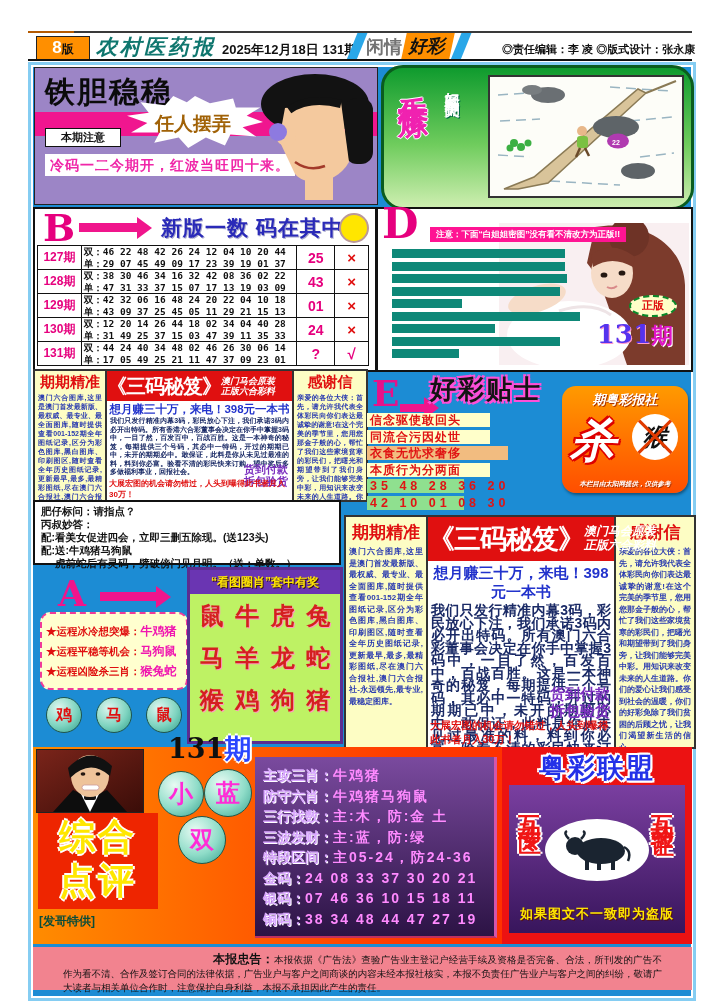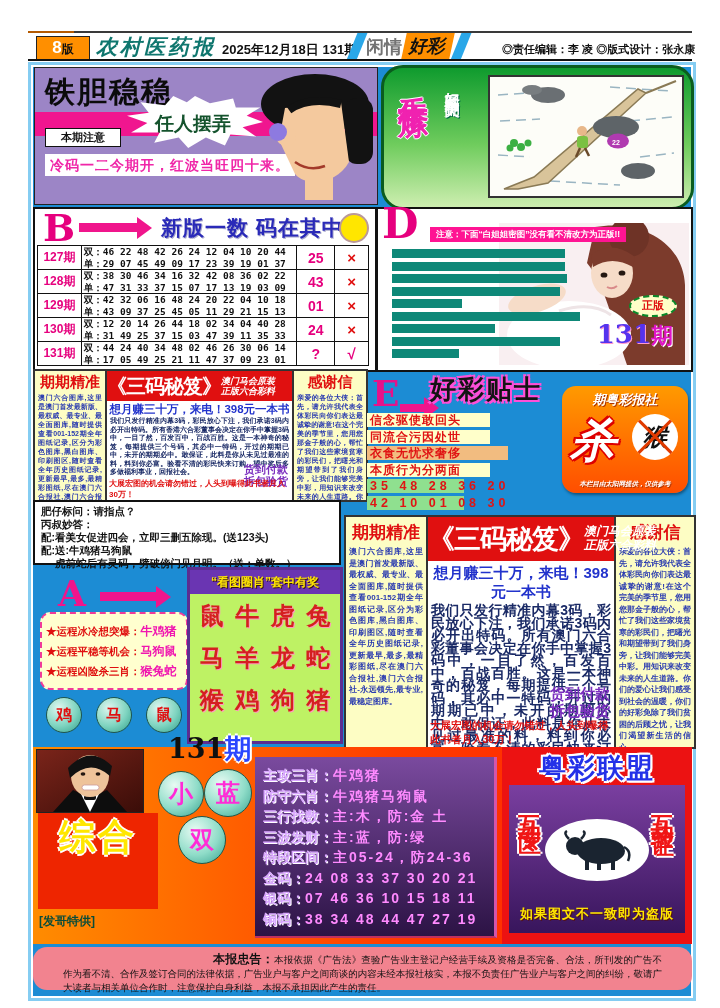--- a/index.html
+++ b/index.html
@@ -40,21 +40,21 @@
   .tie-title{position:absolute;left:10px;top:4px;font-size:30px;font-weight:900;color:#0b0b0b;letter-spacing:2px;}
   .tie-band{position:absolute;left:0;top:44px;width:100%;height:24px;background:#f0168f;}
   .tie-note{position:absolute;left:10px;top:60px;width:74px;height:17px;background:#fff;border:1px solid #111;
             font-size:11px;font-weight:900;line-height:17px;text-align:center;color:#111;}
   .tie-strip{position:absolute;left:10px;top:86px;width:250px;height:22px;background:#fff;
              line-height:22px;text-align:center;font-size:14px;font-weight:900;color:#f026a8;letter-spacing:1px;}
   .tie-burst{position:absolute;left:92px;top:28px;width:136px;height:52px;background:#fff;
              filter:drop-shadow(3px 3px 0 #111);
              clip-path:polygon(50% 0%,61% 14%,78% 5%,80% 22%,98% 22%,88% 38%,100% 50%,85% 60%,95% 78%,76% 74%,72% 95%,58% 80%,45% 100%,38% 80%,20% 90%,24% 70%,3% 70%,15% 52%,0% 38%,16% 32%,10% 12%,28% 18%,34% 0%,44% 12%);}
   .tie-burst span{position:absolute;left:0;right:4px;top:15px;text-align:center;
-                  font-size:19px;font-weight:900;color:#14532d;}
+                  font-size:19px;font-weight:900;color:#a16207;}
   .tie-face{position:absolute;right:2px;top:2px;}
 
   
   .qian-box{left:381px;top:65px;width:307px;height:139px;border-radius:22px;border:3px solid #0a5c1e;
             background:linear-gradient(180deg,#0f9b2e,#6fcc5d 55%,#cdeeb0);}
   .qian-title{position:absolute;left:8px;top:4px;writing-mode:vertical-rl;font-size:30px;font-weight:900;
               color:#f022b0;text-shadow:-1px 0 #fff,1px 0 #fff,0 -1px #fff,0 1px #fff;letter-spacing:4px;}
   .qian-sub{position:absolute;left:58px;top:12px;writing-mode:vertical-rl;font-size:15px;font-weight:900;
             color:#fff;text-shadow:1px 1px 0 #064;letter-spacing:3px;}
   .qian-panel{position:absolute;left:104px;top:7px;width:192px;height:119px;background:#fdfdf8;border:2px solid #333;}
@@ -205,21 +205,21 @@
   .union-vert{position:absolute;top:12px;writing-mode:vertical-rl;font-size:23px;font-weight:900;color:#f01616;
               letter-spacing:6px;text-shadow:2px 0 #fff,-2px 0 #fff,0 2px #fff,0 -2px #fff;}
   .union-vert.left{left:6px;} .union-vert.right{right:6px;}
   .union-oval{position:absolute;left:36px;top:34px;width:104px;height:62px;background:#fff;border-radius:50%;
               display:flex;align-items:center;justify-content:center;}
   .union-warning{position:absolute;left:0;right:0;top:120px;text-align:center;color:#ffe600;
                  font-size:13px;font-weight:900;letter-spacing:1px;text-shadow:1px 1px 0 #511;}
 
   
   .disclaimer{left:33px;top:947px;width:659px;height:43px;background:#f2838f;box-sizing:border-box;
-              padding:5px 30px 0 30px;color:#111;font-size:9.5px;line-height:14px;text-align:justify;border-radius:14px;}
+              padding:5px 30px 0 30px;color:#111;font-size:9.5px;line-height:14px;text-align:justify;}
   .disclaimer p{margin:0;text-indent:150px;}
   .disclaimer .lead{font-size:12px;font-weight:900;}
 </style>
 </head>
 <body>
 
 <div id="canvas">
 
   <div class="abs hdr-line"></div>
   <div class="abs pageno">
@@ -506,20 +506,21 @@
       <polygon points="44,44 53,62 62,44" fill="#ffffff"></polygon>
       <rect x="47" y="45" width="12" height="5" rx="2" fill="#111"></rect>
       <ellipse cx="53" cy="26" rx="19" ry="21" fill="#eec39a"></ellipse>
       <path d="M31,18 Q53,-6 75,16 L73,26 Q53,8 33,28 Z" fill="#111"></path>
       <ellipse cx="46" cy="24" rx="2.4" ry="1.8" fill="#241812"></ellipse>
       <ellipse cx="61" cy="24" rx="2.4" ry="1.8" fill="#241812"></ellipse>
       <rect x="45" y="35" width="17" height="5" rx="2.5" fill="#fff" stroke="#c99" stroke-width="0.8"></rect>
     </svg>
     <div class="review-box">
       <div>综合</div>
+      <div>点评</div>
     </div>
     <div class="review-credit">[发哥特供]</div>
   </div>
   <div class="abs issue131">
     <span class="n">131</span><span class="q">期</span>
   </div>
   <div class="abs t-circle" style="left:158px;top:771px;width:44px;height:44px;line-height:44px;font-size:24px;">小</div>
   <div class="abs t-circle" style="left:204px;top:769px;width:46px;height:46px;line-height:46px;font-size:24px;">蓝</div>
   <div class="abs t-circle" style="left:178px;top:816px;width:46px;height:46px;line-height:46px;font-size:24px;">双</div>
   <div class="abs picks-box" id="picks-box">

